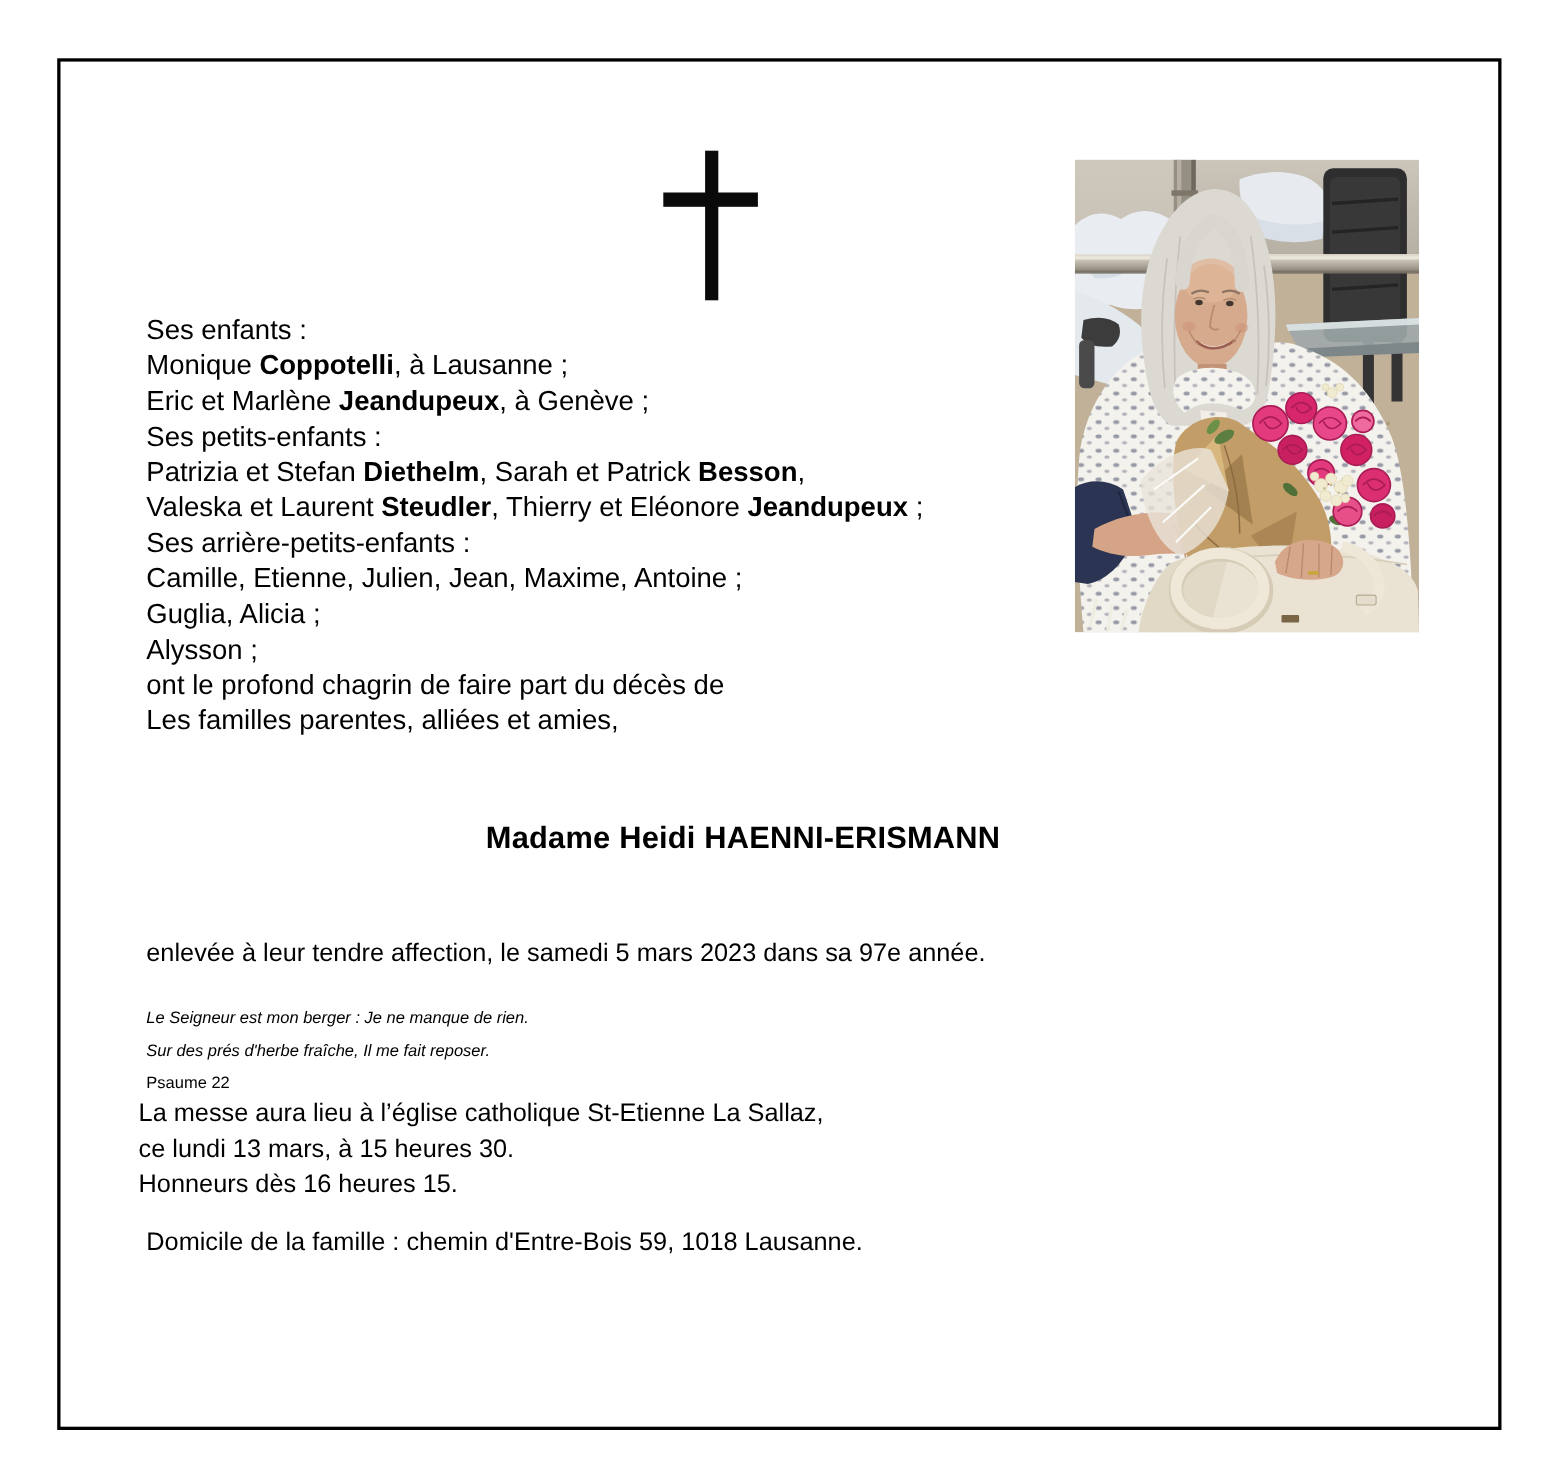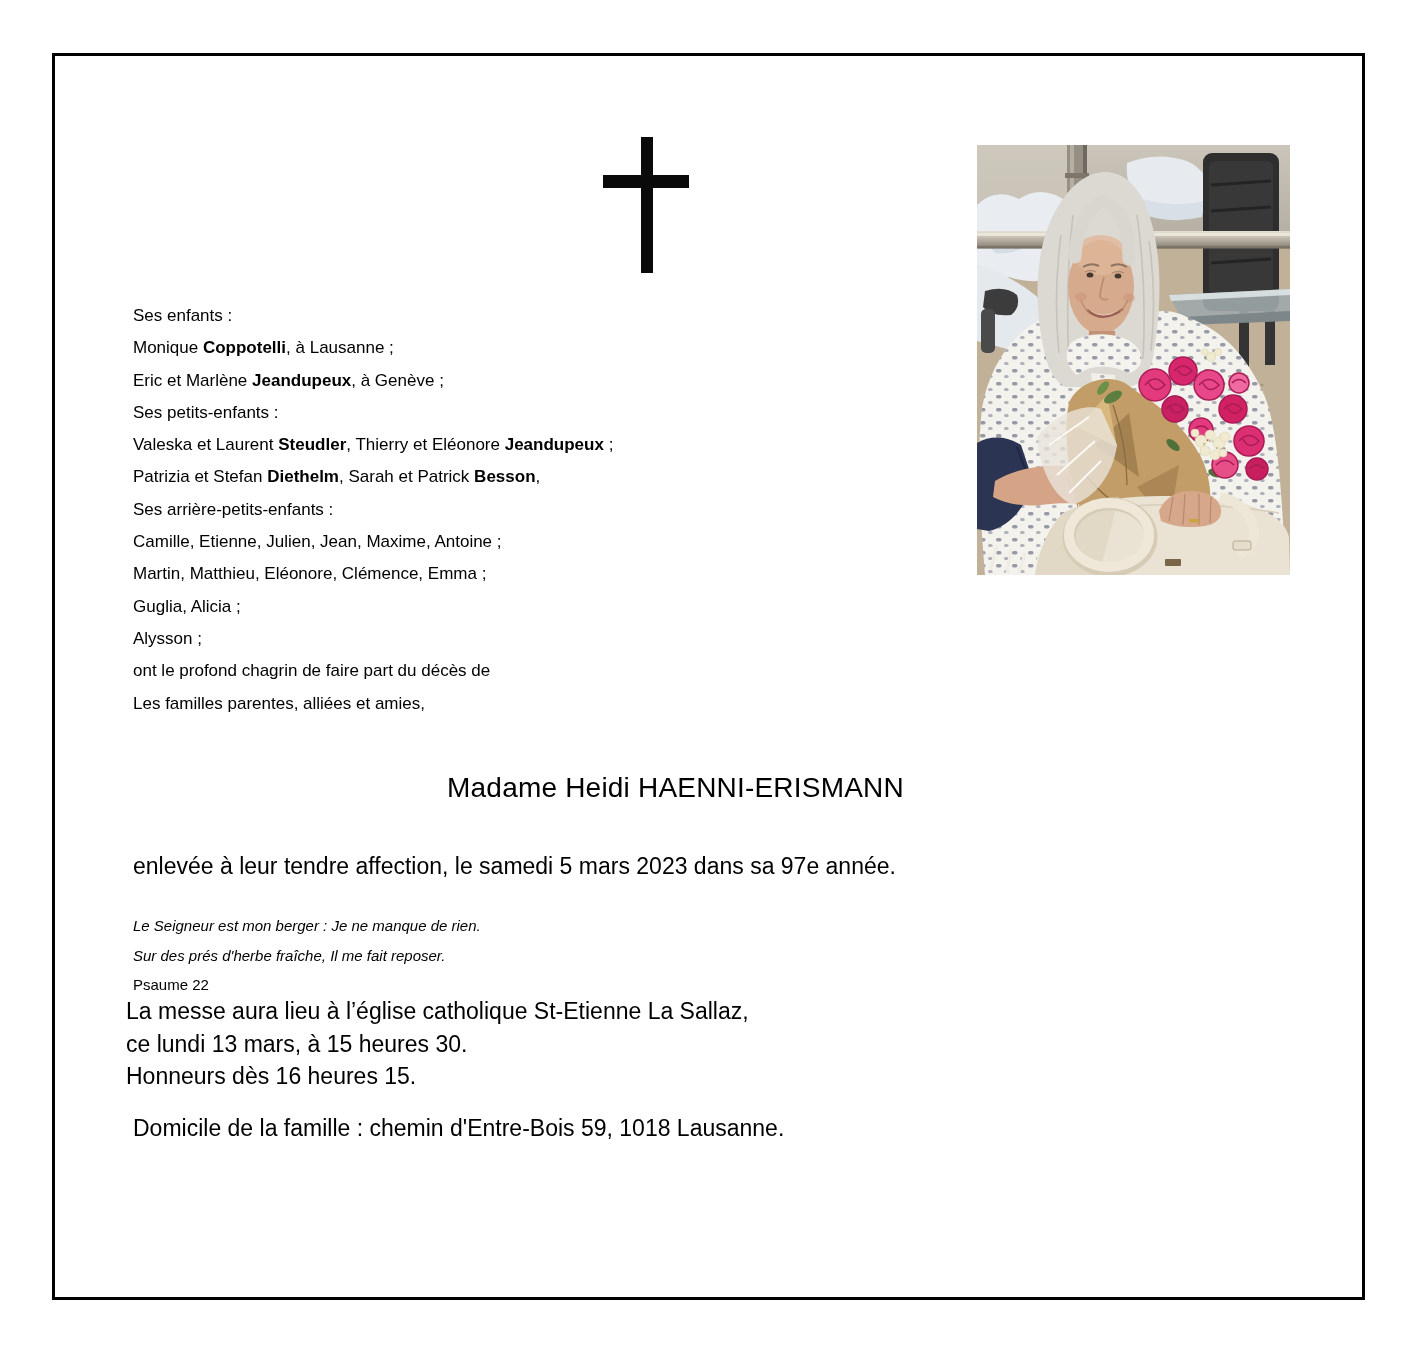--- a/index.html
+++ b/index.html
@@ -13,25 +13,25 @@
     border:3px solid #000;box-sizing:border-box;background:#fff;
   }
   
   .cross{position:absolute;left:603px;top:137px;width:86px;height:136px;}
   .cross .v{position:absolute;left:38px;top:0;width:12px;height:136px;background:#0a0a0a;}
   .cross .h{position:absolute;left:0;top:38px;width:86px;height:13px;background:#0a0a0a;}
   
   .photo{position:absolute;left:977px;top:145px;width:313px;height:430px;overflow:hidden;}
   .photo svg{display:block;width:313px;height:430px;}
   
-  .family{position:absolute;left:133px;top:300px;font-size:17px;line-height:32.3px;white-space:nowrap;}
+  .family{position:absolute;left:133px;top:284px;font-size:25px;line-height:32.3px;white-space:nowrap;}
   .b{font-weight:bold;}
   .title{
-    position:absolute;left:133px;top:772px;width:1085px;text-align:center;
-    font-size:28px;font-weight:normal;letter-spacing:.2px;white-space:nowrap;
+    position:absolute;left:133px;top:746px;width:1085px;text-align:center;
+    font-size:28px;font-weight:bold;letter-spacing:.2px;white-space:nowrap;
   }
   .announce{position:absolute;left:133px;top:850px;font-size:23px;line-height:32px;white-space:nowrap;}
   .quote{position:absolute;left:133px;top:911px;width:1085px;text-align:left;font-size:15px;line-height:29.5px;}
   .quote .italic{font-style:italic;}
   .service{position:absolute;left:126px;top:995px;font-size:23px;line-height:32.5px;white-space:nowrap;}
   .domicile{position:absolute;left:133px;top:1112px;font-size:23px;line-height:32px;white-space:nowrap;}
 </style>
 </head>
 <body>
 
@@ -221,25 +221,24 @@
     <path d="M196,352 L192,376 M208,349 L206,380 M222,349 L222,380 M234,352 L233,378" stroke="#b8896b" stroke-width="1.2" fill="none"></path>
     <rect x="212" y="374" width="10" height="3.5" rx="1.6" fill="#caa43c"></rect>
   </svg>
 </div>
 
 <div class="family">
   <div><span>Ses enfants :</span></div>
   <div><span>Monique </span><span class="b">Coppotelli</span><span>, à Lausanne ;</span></div>
   <div><span>Eric et Marlène </span><span class="b">Jeandupeux</span><span>, à Genève ;</span></div>
   <div><span>Ses petits-enfants :</span></div>
+  <div><span>Patrizia et Stefan </span><span class="b">Diethelm</span><span>, Sarah et Patrick </span><span class="b">Besson</span><span>,</span></div>
   <div><span>Valeska et Laurent </span><span class="b">Steudler</span><span>, Thierry et Eléonore </span><span class="b">Jeandupeux</span><span> ;</span></div>
-  <div><span>Patrizia et Stefan </span><span class="b">Diethelm</span><span>, Sarah et Patrick </span><span class="b">Besson</span><span>,</span></div>
   <div><span>Ses arrière-petits-enfants :</span></div>
   <div><span>Camille, Etienne, Julien, Jean, Maxime, Antoine ;</span></div>
-  <div><span>Martin, Matthieu, Eléonore, Clémence, Emma ;</span></div>
   <div><span>Guglia, Alicia ;</span></div>
   <div><span>Alysson ;</span></div>
   <div><span>ont le profond chagrin de faire part du décès de</span></div>
   <div><span>Les familles parentes, alliées et amies,</span></div>
 </div>
 
 <div class="title">Madame Heidi HAENNI-ERISMANN</div>
 
 <div class="announce">enlevée à leur tendre affection, le samedi 5 mars 2023 dans sa 97e année.</div>
 

